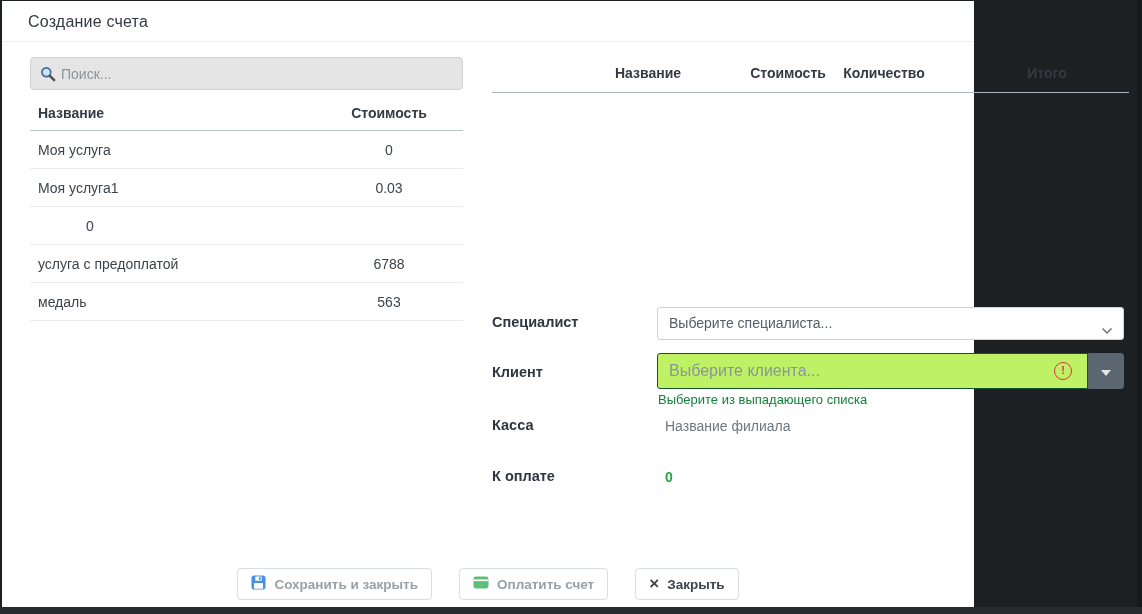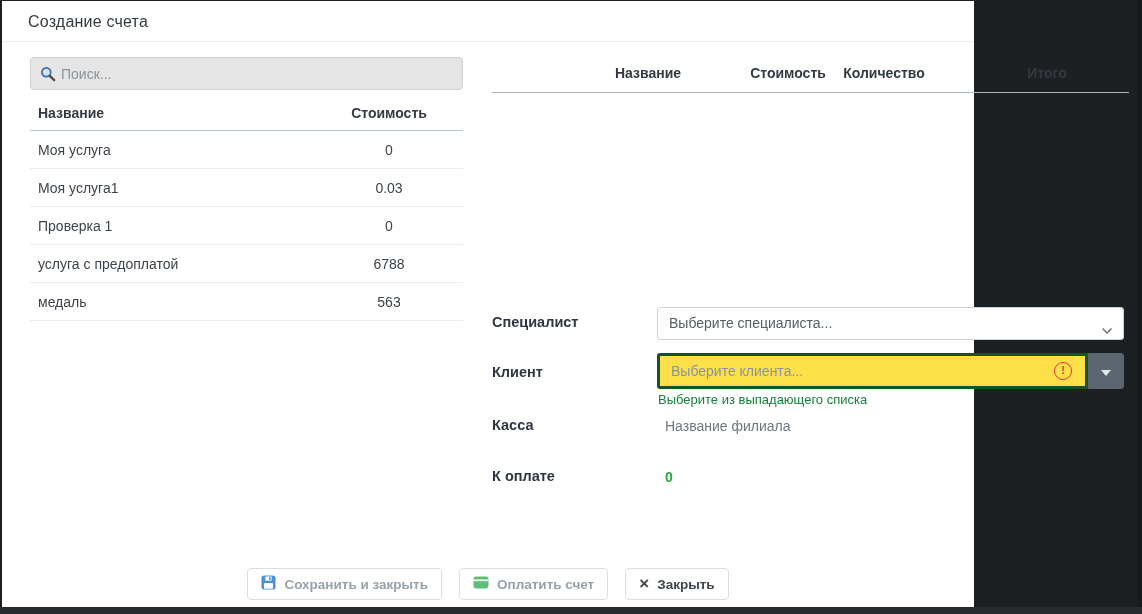--- a/index.html
+++ b/index.html
@@ -62,23 +62,23 @@
   
   .f-label { position:absolute; left:490px; font-size:14.5px; font-weight:600; color:#2e3640; white-space:nowrap; }
   .sel {
     position:absolute; left:655px; top:306px; width:467px; height:33px;
     border:1px solid #ccd3d9; border-radius:3px; background:#fff; cursor:pointer;
   }
   .sel .sel-text { position:absolute; left:11px; top:7px; font-size:14px; color:#555e66; }
   .sel .chev { position:absolute; right:10px; top:13px; }
   .client-input {
     position:absolute; left:655px; top:352px; width:431px; height:36px;
-    border:3px solid #14532d; border-radius:3px 0 0 3px;
-    padding:0 40px 0 11px; font-size:14px; color:#3c434a;
-    font-family:inherit; outline:none; background:#fde047;
+    border:1px solid #14532d; border-radius:3px 0 0 3px;
+    padding:0 40px 0 11px; font-size:16px; color:#3c434a;
+    font-family:inherit; outline:none; background:#bef264;
   }
   .client-input::placeholder { color:#8b949c; }
   .err-icon {
     position:absolute; left:1052px; top:361px; width:18px; height:18px;
     border:1.6px solid #dc3545; border-radius:50%;
     color:#dc3545; font-size:11px; font-weight:bold; text-align:center; line-height:15px;
   }
   .client-dd {
     position:absolute; left:1086px; top:352px; width:36px; height:36px;
     background:#5b6670; border:1px solid #5b6670; border-radius:0 3px 3px 0; cursor:pointer;
@@ -87,21 +87,21 @@
     position:absolute; left:12px; top:16px; width:0; height:0;
     border-left:5.5px solid transparent; border-right:5.5px solid transparent;
     border-top:6px solid #e3e7ea;
   }
   .err-text { position:absolute; left:656px; top:391px; font-size:13px; color:#15803d; }
   .static-val { position:absolute; left:663px; font-size:14px; color:#6e7780;text-align:center; }
   .total-val { position:absolute; left:663px; font-size:14px; font-weight:bold; color:#28a745; }
   
   .footer-bar {
     position:absolute; left:0; right:0; top:566px; height:34px;
-    display:flex; justify-content:center; align-items:center; gap:17px;
+    display:flex; justify-content:center; align-items:center; gap:27px;
   }
   .btn {
     display:inline-flex; align-items:center; gap:8px; height:32px;
     background:#fff; border:1px solid #d9dee3; border-radius:4px;
     padding:0 13px; font-size:13.5px; font-weight:600; font-family:inherit;
     color:#98a1aa; cursor:pointer; white-space:nowrap;
   }
   .btn.dark { color:#3e454d; }
   .btn .x-glyph { font-size:17px; font-weight:bold; color:#3e454d; line-height:1; margin-top:-2px; }
   
@@ -139,21 +139,20 @@
           <div class="c-name">Моя услуга</div>
           <div class="c-cost">0</div>
         </div>
 
         <div class="svc-row">
           <div class="c-name">Моя услуга1</div>
           <div class="c-cost">0.03</div>
         </div>
 
         <div class="svc-row">
-          <div class="c-name">Проверка 1</div>
           <div class="c-cost">0</div>
         </div>
 
         <div class="svc-row">
           <div class="c-name">услуга с предоплатой</div>
           <div class="c-cost">6788</div>
         </div>
 
         <div class="svc-row">
           <div class="c-name">медаль</div>

